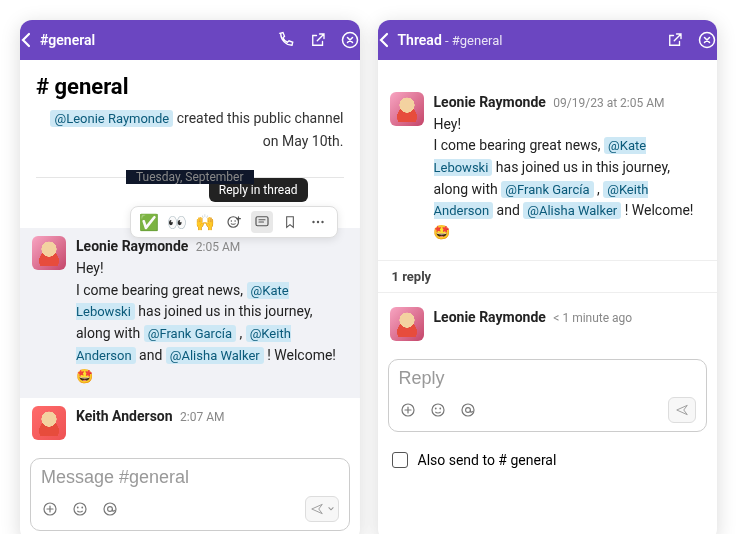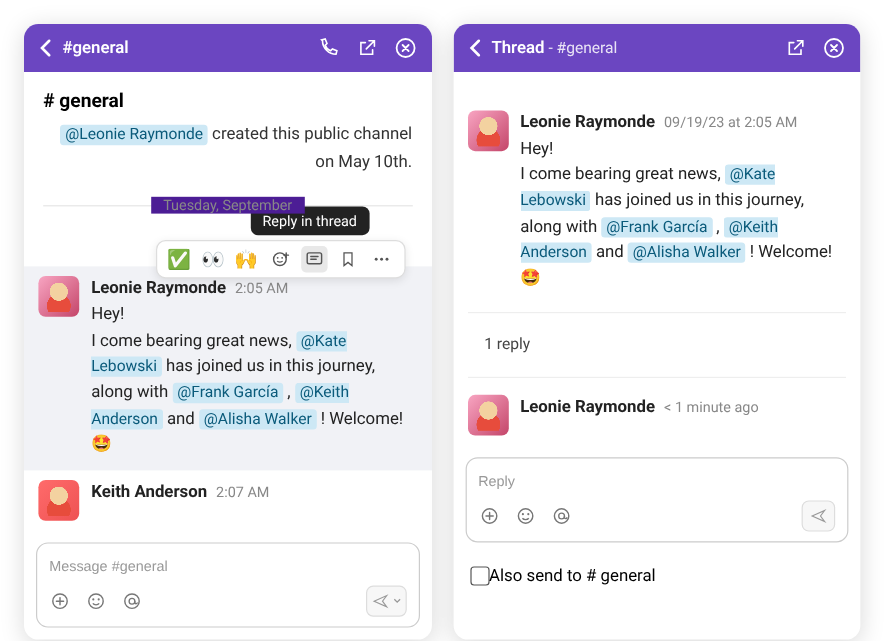--- a/index.html
+++ b/index.html
@@ -1,51 +1,51 @@
 <!DOCTYPE html>
 <html><head>
 <meta charset="utf-8">
 <style>
   * { box-sizing: border-box; margin: 0; padding: 0; }
   body { font-family: -apple-system, BlinkMacSystemFont, "Segoe UI", Roboto, sans-serif; background: #fff; padding: 20px; display: flex; gap: 18px; }
   .panel { width: 340px; background: #fff; border-radius: 12px; box-shadow: 0 4px 20px rgba(0,0,0,0.15); overflow: hidden; position: relative; }
   .panel.right { width: 340px; }
-  .header { background: #6b46c1; color: #fff; display: flex; align-items: center; padding: 10px 12px; gap: 8px; }
+  .header { background: #6b46c1; color: #fff; display: flex; align-items: center; padding: 10px 0; gap: 8px; }
   .header .back { font-size: 20px; font-weight: 300; cursor: pointer; }
   .header .title { font-weight: 600; font-size: 14px; flex: 1; }
   .header .sub { font-weight: 400; opacity: 0.85; font-size: 13px; }
   .header .icons { display: flex; gap: 12px; }
   .header .icons .hicon { width: 20px; height: 20px; display: flex; align-items: center; justify-content: center; cursor: pointer; }
   .body { padding: 14px 16px 0 16px; }
-  .ch-title { font-size: 16px; font-weight: 700; margin-bottom: 8px; }
+  .ch-title { font-size: 22px; font-weight: 700; margin-bottom: 8px; }
   .meta { font-size: 14px; color: #333; line-height: 1.6; text-align: right; }
   .mention { background: #cde8f5; color: #0a5a7a; padding: 1px 4px; border-radius: 3px; font-size: 13px; }
   .date-div { text-align: center; color: #888; font-size: 12px; margin: 18px 0 4px; position: relative; }
   .date-div::before { content: ""; position: absolute; left: 0; right: 0; top: 50%; border-top: 1px solid #e5e5e5; z-index: 0; }
-  .date-div span { background: #4c1d95; padding: 0 10px; position: relative; z-index: 1; }
+  .date-div span { background: #0f172a; padding: 0 10px; position: relative; z-index: 1; }
   .msg-actions-wrap { position: relative; height: 40px; }
   .tooltip { position: absolute; top: -10px; right: 36px; background: #222; color: #fff; font-size: 12px; padding: 5px 10px; border-radius: 6px; white-space: nowrap; }
   .actions-bar { position: absolute; right: 6px; top: 18px; background: #fff; border: 1px solid #ddd; border-radius: 8px; display: flex; gap: 6px; padding: 4px 8px; align-items: center; box-shadow: 0 2px 8px rgba(0,0,0,0.1); }
   .actions-bar .ai { width: 22px; height: 22px; display: flex; align-items: center; justify-content: center; font-size: 16px; cursor: pointer; }
   .msg { display: flex; gap: 10px; padding: 8px 12px 10px 12px; }
   .msg.hl { background: #f1f2f6; }
   .avatar { width: 34px; height: 34px; border-radius: 6px; background: linear-gradient(135deg,#f8a5c2,#c44569); flex-shrink: 0; position: relative; overflow: hidden; }
   .avatar.k { background: linear-gradient(135deg,#ff6b6b,#ee5253); }
   .avatar::after { content: ""; position: absolute; inset: 4px; background: radial-gradient(circle at 50% 35%, #f3d2a0 35%, transparent 36%), radial-gradient(circle at 50% 80%, #e74c3c 40%, transparent 41%); }
   .name { font-weight: 700; font-size: 14px; }
   .time { font-size: 12px; color: #888; margin-left: 4px; font-weight: 400; }
   .content { font-size: 14px; color: #222; line-height: 1.55; }
-  .reply-count { font-size: 13px; color: #444; padding: 19px 14px; border-top: 1px solid #eee; border-bottom: 1px solid #eee; margin: 6px 12px; }
+  .reply-count { font-size: 13px; color: #444; padding: 8px 14px; border-top: 1px solid #eee; border-bottom: 1px solid #eee; margin: 6px 0; font-weight: bold; }
   .composer { margin: 8px 10px 10px; border: 1px solid #ccc; border-radius: 10px; padding: 8px 10px; }
-  .composer input { border: none; width: 100%; font-size: 12px; outline: none; color: #ec4899; }
+  .composer input { border: none; width: 100%; font-size: 18px; outline: none; color: #ec4899; }
   .composer input::placeholder { color: #999; }
   .composer-row { display: flex; align-items: center; gap: 12px; margin-top: 8px; color: #888; }
   .composer-row .ci { width: 18px; height: 18px; display: flex; align-items: center; justify-content: center; cursor: pointer; color: #777; }
   .send-btn { margin-left: auto; width: 34px; height: 26px; border: 1px solid #ddd; border-radius: 6px; display: flex; align-items: center; justify-content: center; background: #f7f7f7; cursor: pointer; }
-  .also-send { display: flex; align-items: center; padding: 10px 14px 14px; font-size: 14px; }
+  .also-send { display: flex; align-items: center; gap: 10px; padding: 10px 14px 14px; font-size: 14px; }
   .cb { width: 16px; height: 16px; border: 1.5px solid #555; border-radius: 3px; cursor: pointer; }
   svg { display: block; }
 </style>
 </head>
 <body>
 
 <div class="panel">
   <div class="header">
     <span class="back">
       <svg width="12" height="16" viewBox="0 0 12 16">

